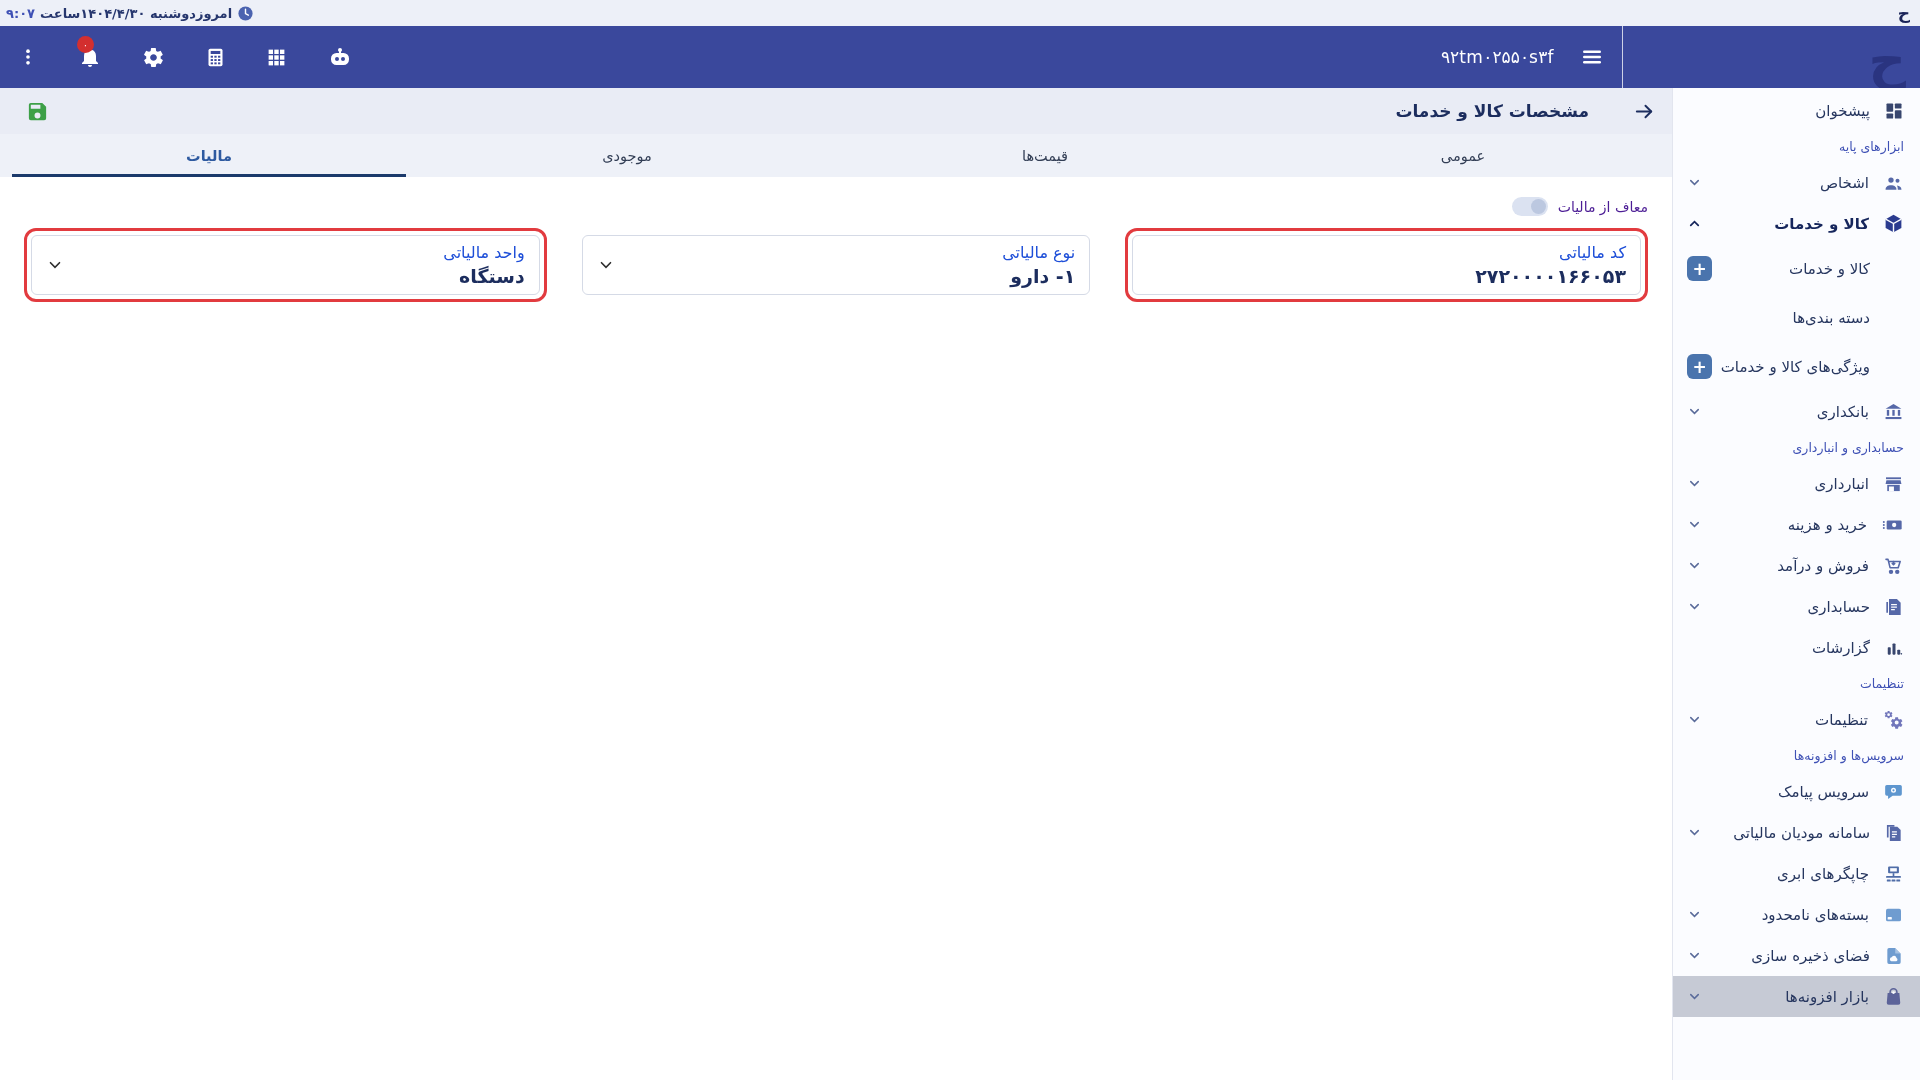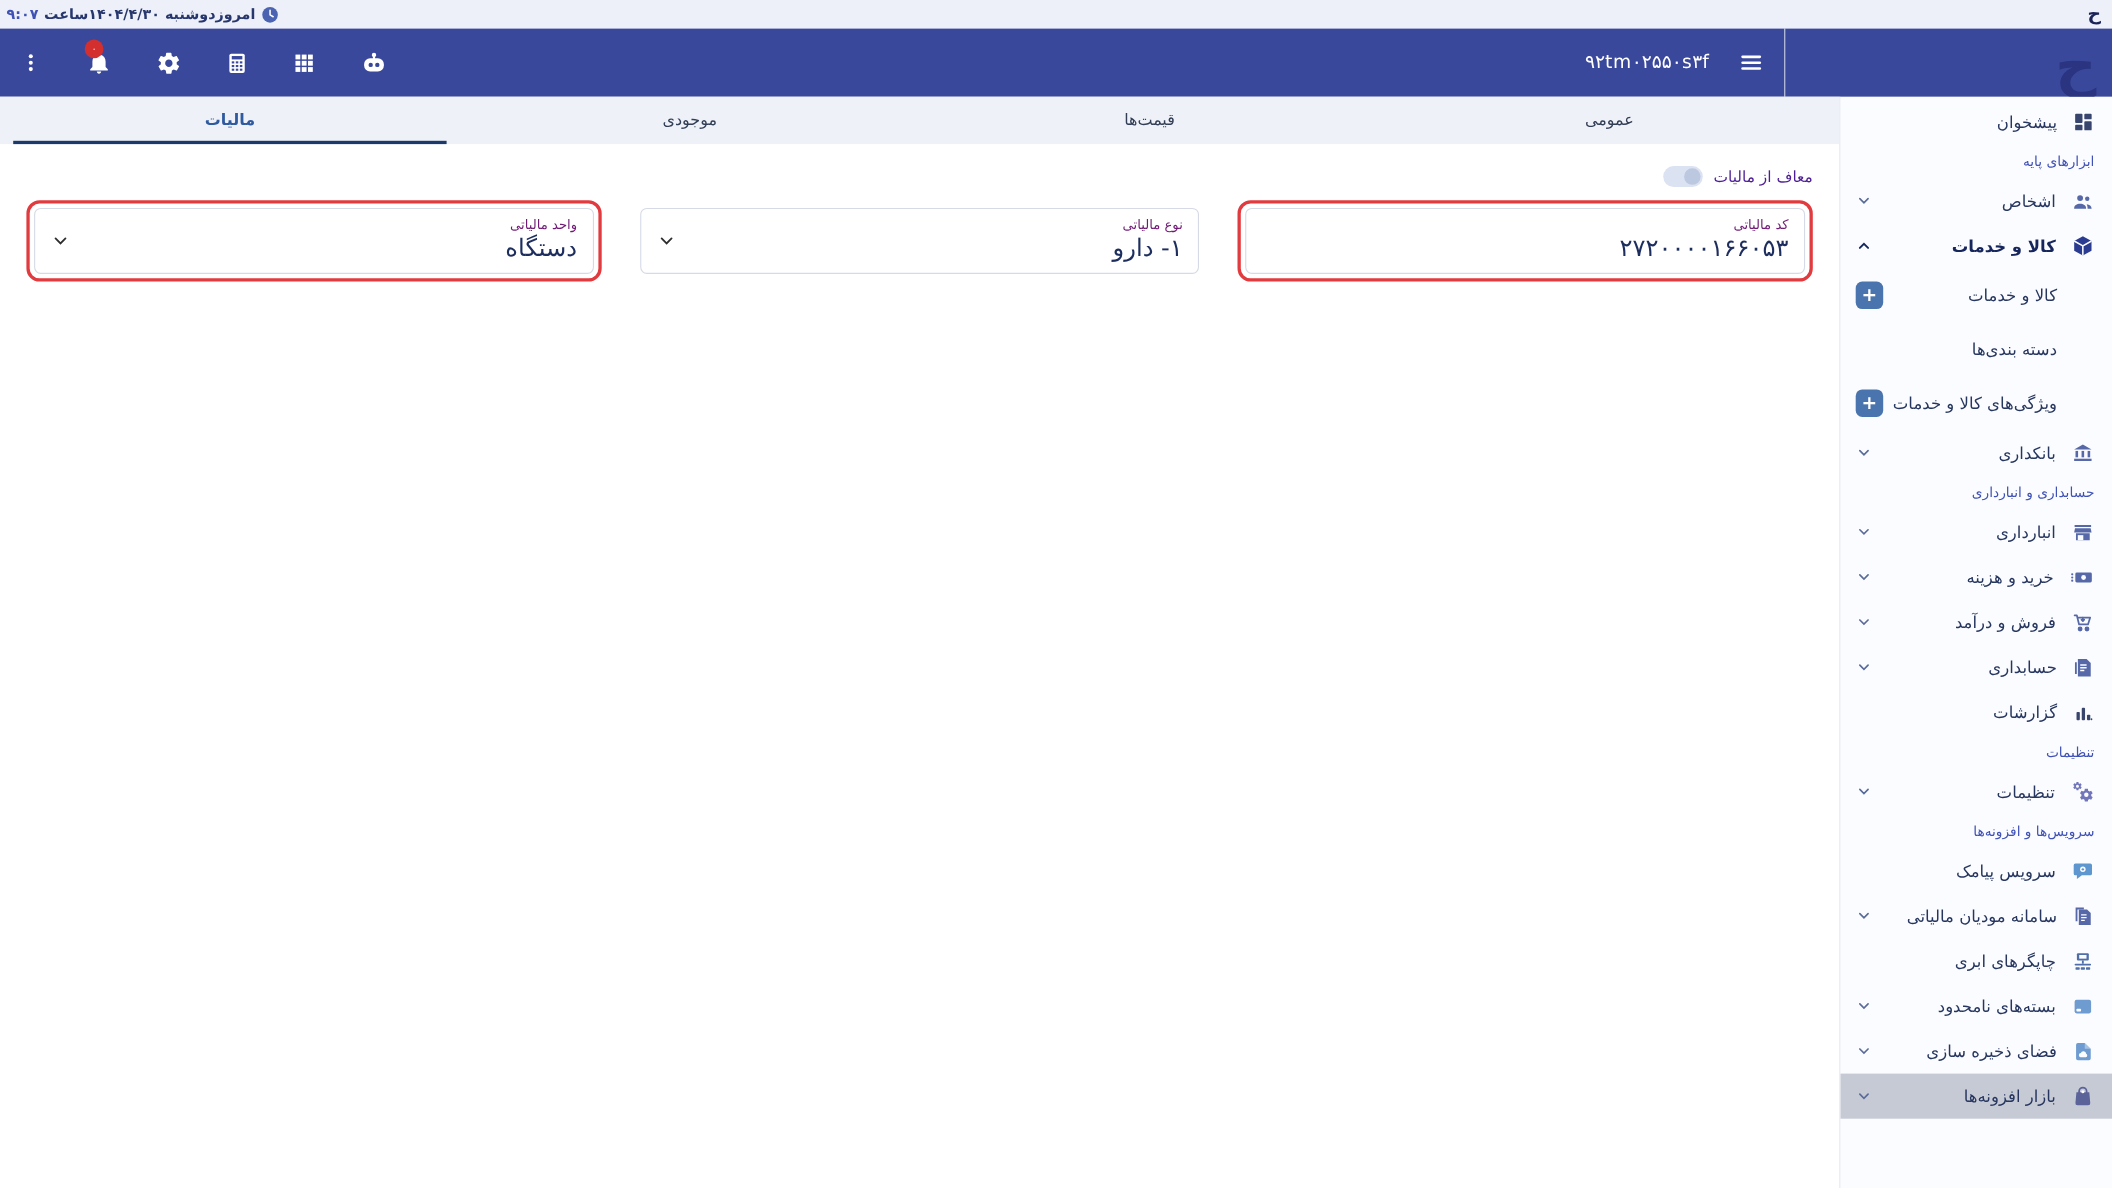--- a/index.html
+++ b/index.html
@@ -57,22 +57,22 @@
   .content{flex:1;padding:20px 24px 0}
   .toggle-row{display:flex;justify-content:flex-start}
   .toggle-group{display:flex;align-items:center;gap:10px;cursor:pointer}
   .toggle-label{font-size:14px;color:#4c1d95}
   .switch{width:36px;height:19px;border-radius:10px;background:#dbe2f1;position:relative;flex:0 0 auto}
   .switch .knob{position:absolute;top:2px;right:2px;width:15px;height:15px;border-radius:50%;background:#bcc8e0}
   .fields-row{display:flex;gap:28px;margin-top:12px}
   .field-wrap{flex:1;border:3px solid transparent;border-radius:12px;padding:4px}
   .field-wrap.hl{border-color:var(--highlight_red)}
   .field{background:#fff;border:1px solid #d5dae6;border-radius:6px;height:60px;padding:7px 14px;position:relative}
-  .field-label{font-size:12px;color:#701a75}
-  .field-value{font-size:22px;font-weight:400;color:#1c2d5e;margin-top:3px}
+  .field-label{font-size:16px;color:#1d4ed8}
+  .field-value{font-size:19px;font-weight:700;color:#1c2d5e;margin-top:3px}
   .field .dd{position:absolute;left:14px;top:50%;transform:translateY(-50%);color:#2e2e2e;cursor:pointer}
 </style>
 </head>
 <body>
 
 <div class="status-bar">
   <div class="status-logo">ح</div>
   <div class="date-group">
     <span>
       <svg width="17" height="17" viewBox="0 0 24 24">
@@ -430,20 +430,36 @@
         <svg width="15" height="15" viewBox="0 0 24 24" fill="none" stroke="currentColor" stroke-width="2.4" stroke-linecap="round">
             <path d="M6 9l6 6 6-6"></path>
           </svg>
       </span>
     </div>
 
   </nav>
 
   <main class="main">
 
+    <div class="page-head">
+      <div class="head-right">
+        <span>
+          <svg width="23" height="23" viewBox="0 0 24 24" fill="none" stroke="#1c2d5e" stroke-width="2" stroke-linecap="round" stroke-linejoin="round">
+              <path d="M4 12h15"></path>
+              <path d="M13 6l6 6-6 6"></path>
+            </svg>
+        </span>
+        <span class="page-title">مشخصات کالا و خدمات</span>
+      </div>
+      <span class="save-wrap">
+        <svg width="23" height="23" viewBox="0 0 24 24" fill="#3da047">
+            <path d="M17 3H5a2 2 0 0 0-2 2v14a2 2 0 0 0 2 2h14a2 2 0 0 0 2-2V7l-4-4zM12 19.2a3.1 3.1 0 1 1 0-6.2 3.1 3.1 0 0 1 0 6.2zM15 9H5V5h10v4z"></path>
+          </svg>
+      </span>
+    </div>
 
     <div class="tabs">
       <div class="tab">عمومی</div>
       <div class="tab">قیمت‌ها</div>
       <div class="tab">موجودی</div>
       <div class="tab active">مالیات</div>
     </div>
 
     <div class="content">
 

